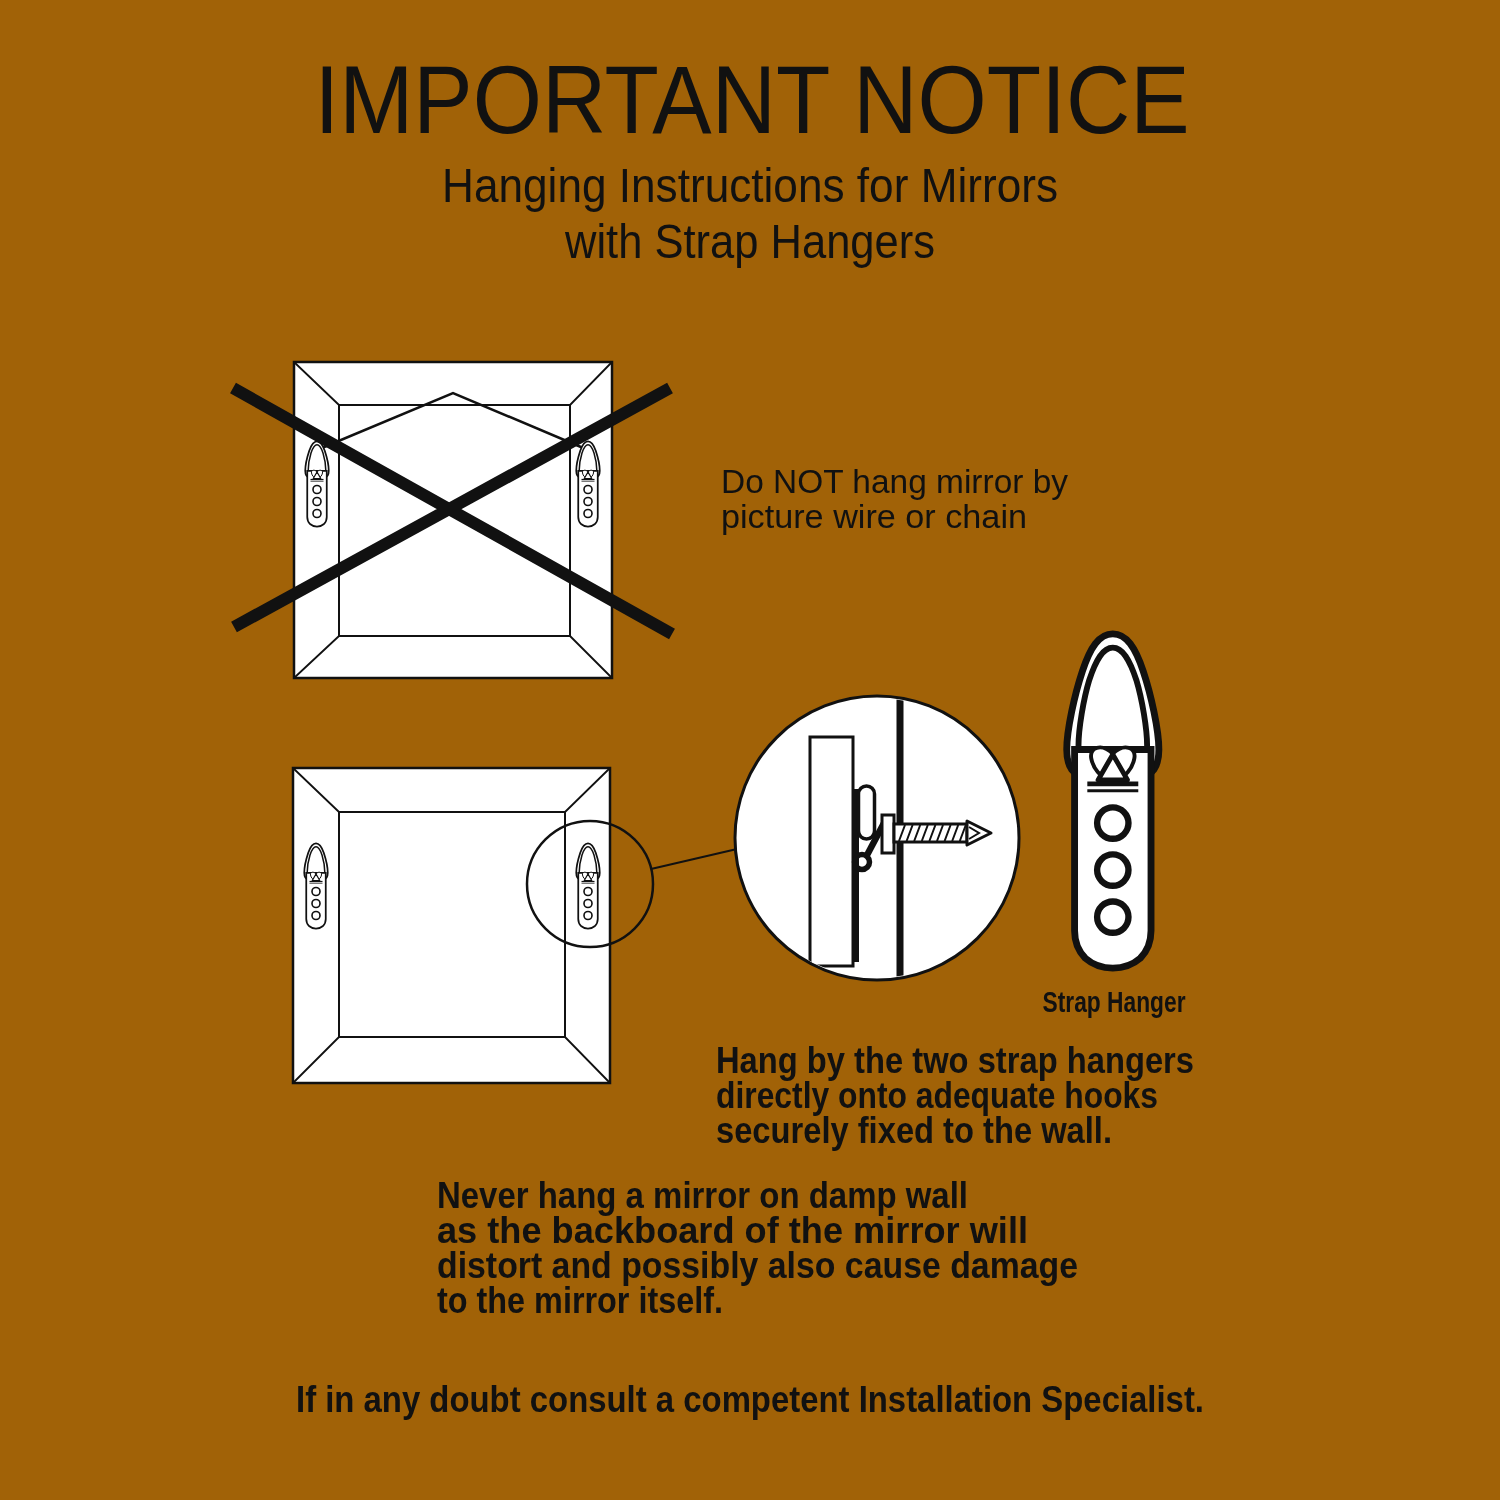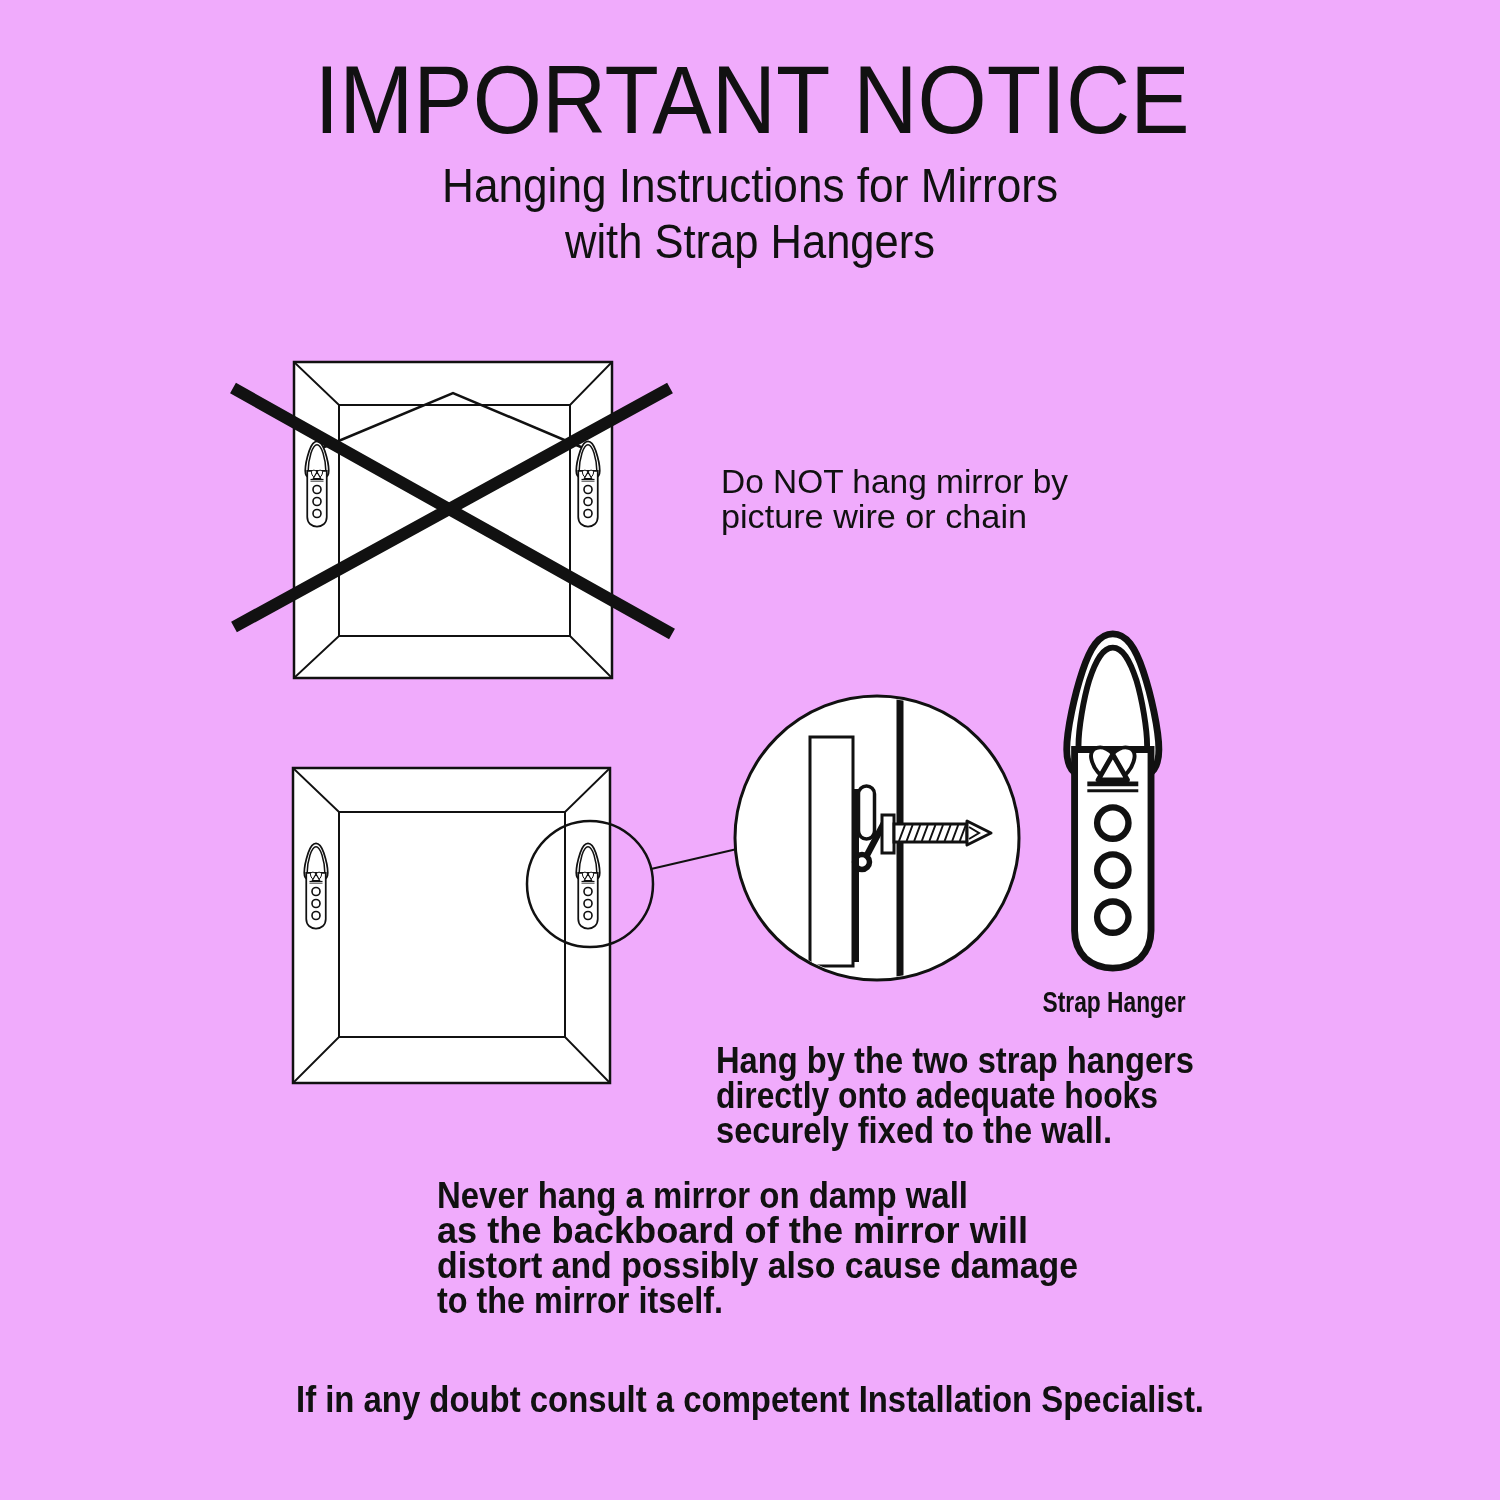--- a/index.html
+++ b/index.html
@@ -1,19 +1,19 @@
 <!DOCTYPE html>
 <html><head>
 <meta charset="utf-8">
 <style>
   html,body{margin:0;padding:0;background:#fff;}
   .page{
     position:relative;
     width:1500px;height:1500px;
-    background:#f0abfc;
+    background:#a16207;
     overflow:hidden;
     font-family:"Liberation Sans", sans-serif;
   }
   svg{position:absolute;top:0;left:0;}
   svg text{
     font-family:"Liberation Sans", sans-serif;
     fill:#111111;
   }
   .b{font-weight:700;}
   .r{font-weight:400;}

